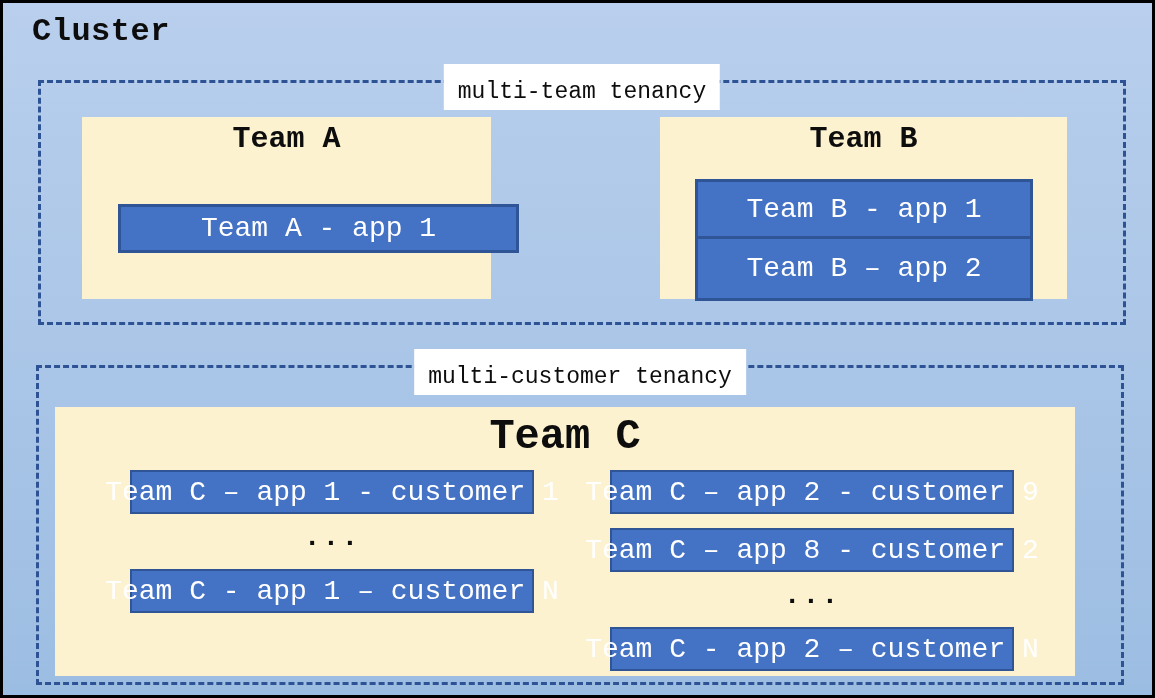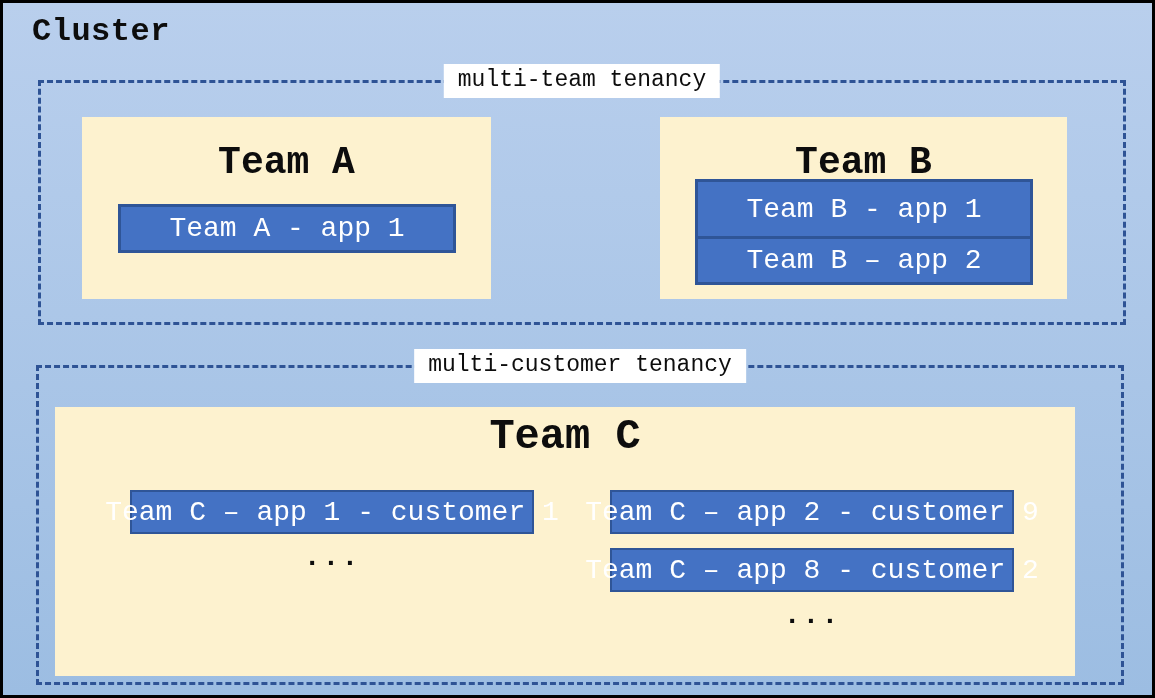--- a/index.html
+++ b/index.html
@@ -31,61 +31,61 @@
   }
   .tenancy.multi-team    { left: 35px; top: 77px;  width: 1088px; height: 245px; }
   .tenancy.multi-customer{ left: 33px; top: 362px; width: 1088px; height: 320px; }
 
   .tenancy-label {
     position: absolute;
     top: -19px;
     left: 50%;
     transform: translateX(-50%);
     background: var(--label-bg, #fff);
-    padding: 4px 14px 5px 14px;
+    padding: 16px 14px 5px 14px;
     font-size: 23px;
     line-height: 1.1;
     white-space: nowrap;
   }
 
   .team-box {
     position: absolute;
     background: var(--team-bg, #fdf2cf);
   }
   .team-a { left: 41px;  top: 34px; width: 409px;  height: 182px; }
   .team-b { left: 619px; top: 34px; width: 407px;  height: 182px; }
   .team-c { left: 16px;  top: 39px; width: 1020px; height: 269px; }
 
   .team-title {
     position: absolute;
-    top: 24px;
+    top: 5px;
     left: 0;
     width: 100%;
     text-align: center;
     font-weight: bold;
-    font-size: 38px;
+    font-size: 30px;
   }
   .team-c .team-title { font-size: 42px; top: 6px; }
 
   .app-box {
     position: absolute;
     background: var(--app-fill, #4472c4);
     border: 3px solid var(--app-border, #2f5597);
     color: var(--app-text, #fff);
     font-size: 28px;
     display: flex;
     align-items: center;
     justify-content: center;
     white-space: nowrap;
   }
-  .team-a .app-box  { left: 36px; top: 87px;  width: 338px; height: 49px; }
+  .team-a .app-box  { left: 36px; top: 87px;  width: 401px; height: 49px; }
   .team-b .app-box1 { left: 35px; top: 62px;  width: 338px; height: 61px; }
-  .team-b .app-box2 { left: 35px; top: 119px; width: 338px; height: 49px; }
+  .team-b .app-box2 { left: 35px; top: 119px; width: 338px; height: 65px; }
 
-  .app-col { position: absolute; top: 63px; width: 404px; margin-top: 20px; }
+  .app-col { position: absolute; top: 63px; width: 404px; }
   .app-col.col-1 { left: 75px;  }
   .app-col.col-2 { left: 555px; }
 
   .app-row {
     height: 44px;
     margin-bottom: 14px;
     background: var(--app-fill, #4472c4);
     border: 2px solid var(--app-border, #2f5597);
     color: var(--app-text, #fff);
     font-size: 28px;
@@ -130,23 +130,25 @@
 
   <section class="tenancy multi-customer">
     <div class="tenancy-label">multi-customer tenancy</div>
 
     <div class="team-box team-c">
       <div class="team-title">Team C</div>
 
       <div class="app-col col-1">
         <div class="app-row">Team C – app 1 - customer 1</div>
         <div class="ellipsis-row">...</div>
+        <div class="app-row">Team C - app 1 – customer N</div>
       </div>
 
       <div class="app-col col-2">
         <div class="app-row">Team C – app 2 - customer 9</div>
         <div class="app-row">Team C – app 8 - customer 2</div>
         <div class="ellipsis-row">...</div>
+        <div class="app-row">Team C - app 2 – customer N</div>
       </div>
     </div>
   </section>
 
 </div>
 
 </body></html>

